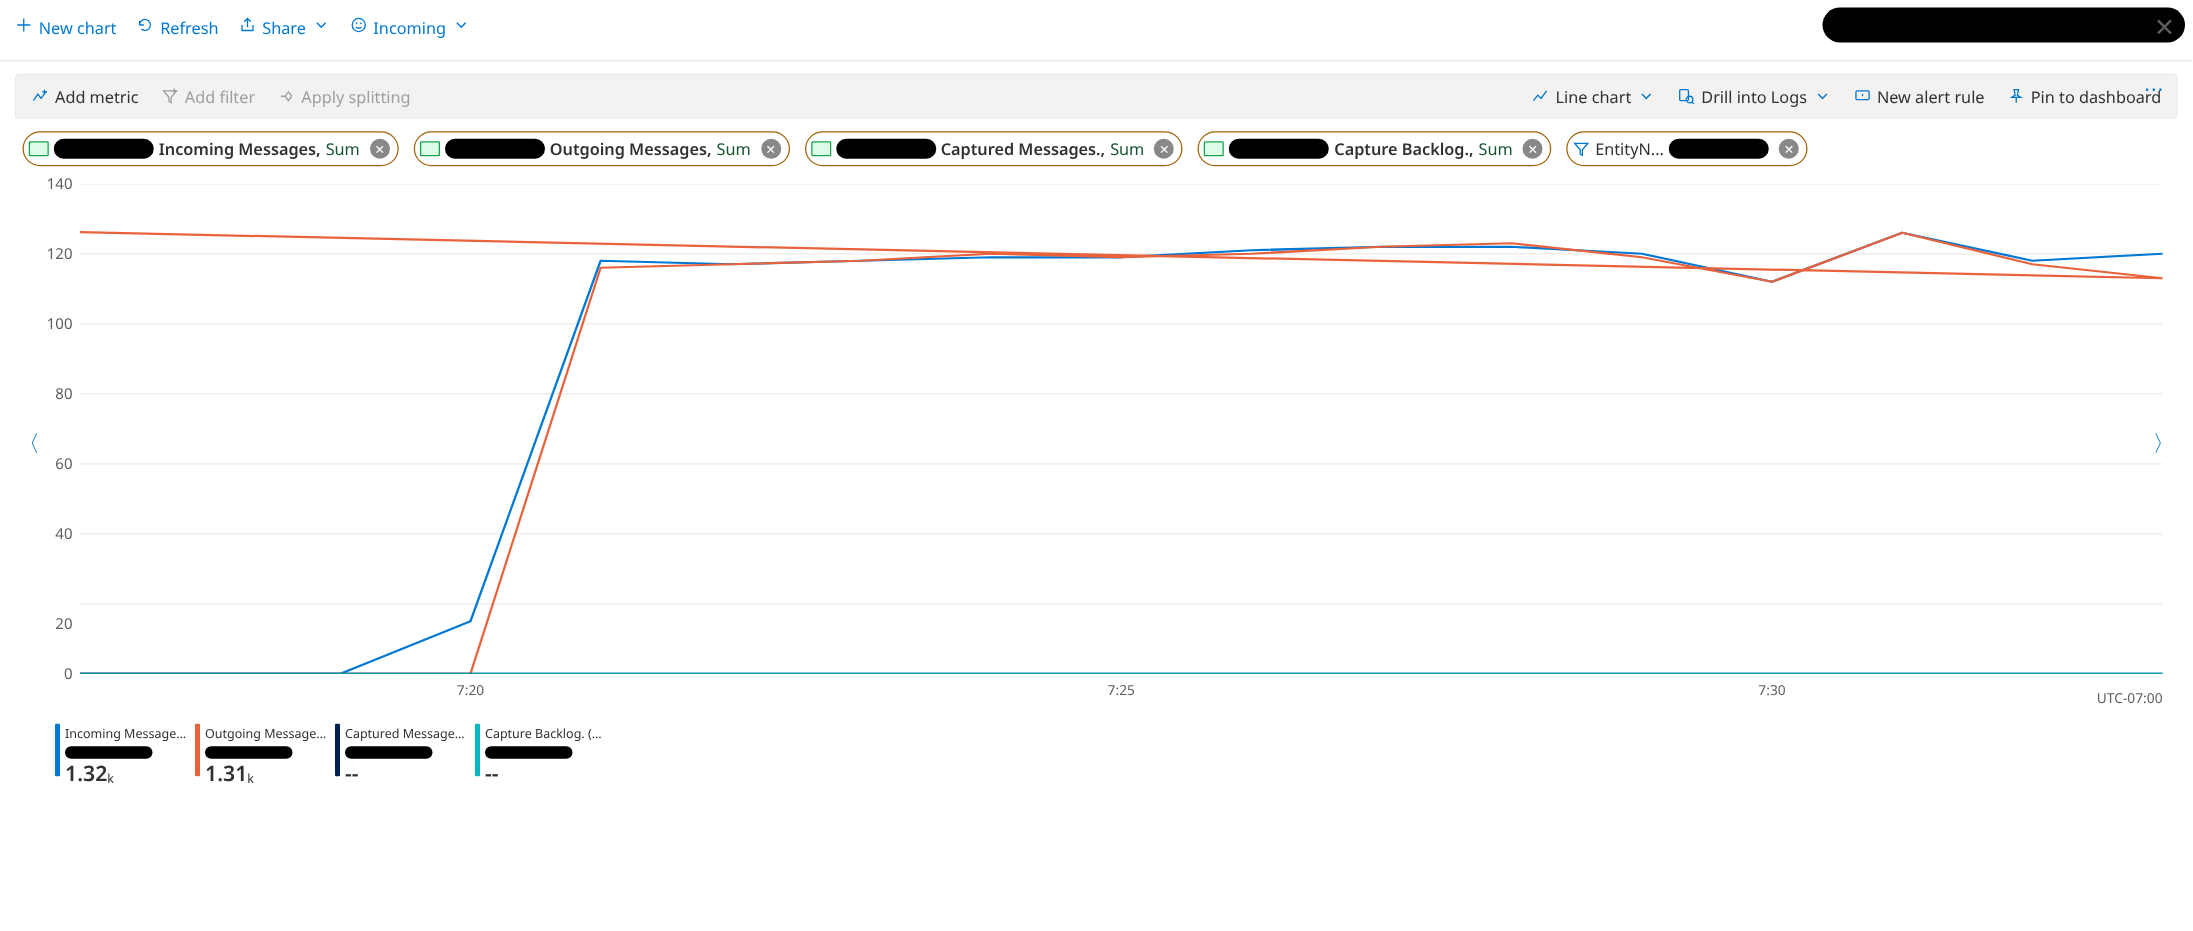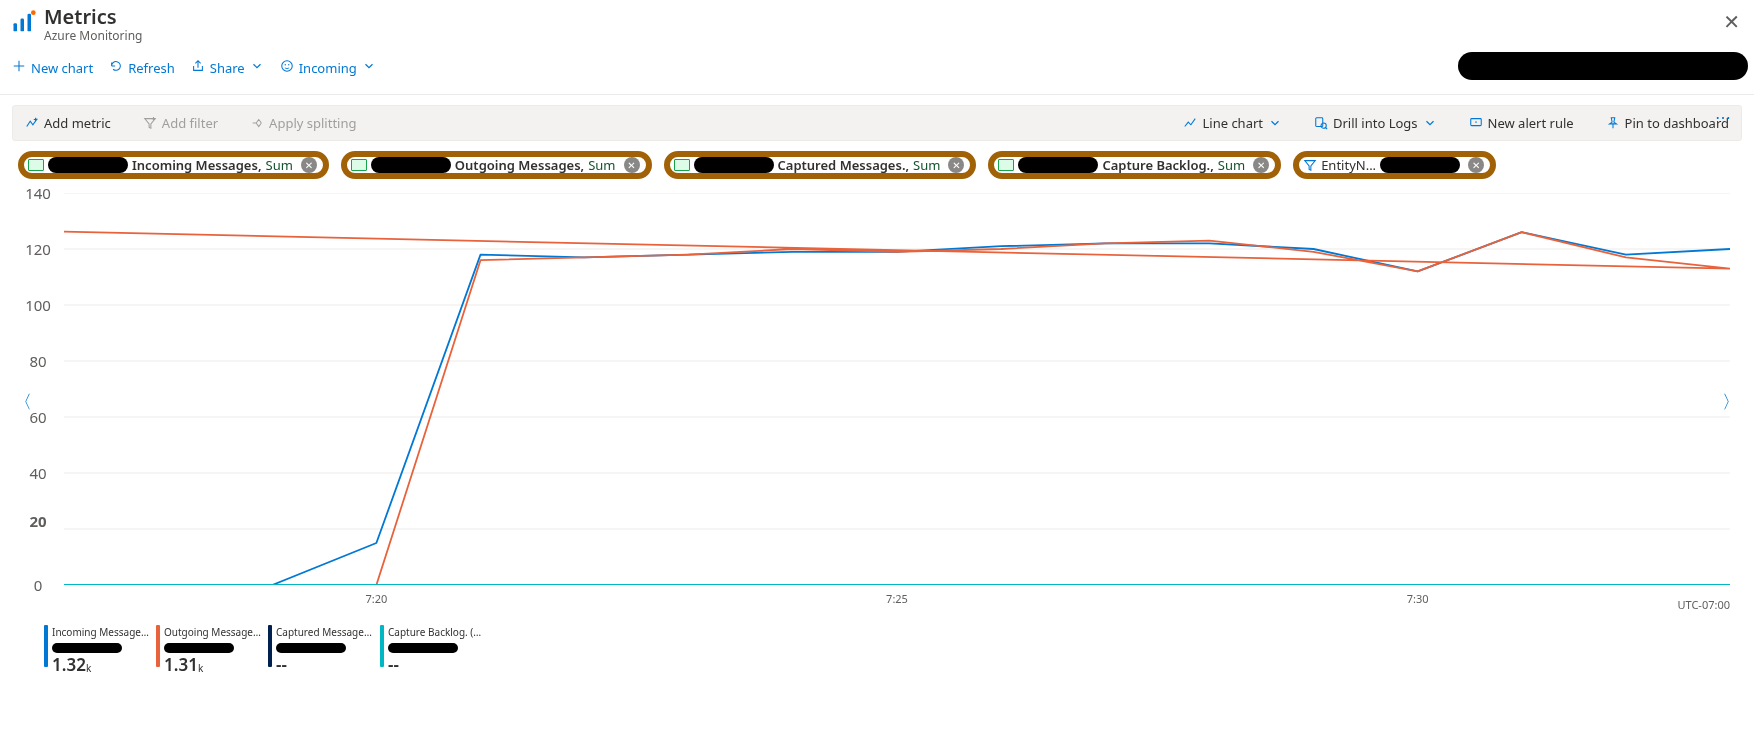--- a/index.html
+++ b/index.html
@@ -10,65 +10,53 @@
   .hdr-txt{margin-left:6px}
   .hdr-title{font-size:20px;font-weight:600;line-height:22px}
   .hdr-sub{font-size:12px;color:#605e5c;margin-top:-1px}
   .close-x{position:absolute;right:14px;top:12px;font-size:20px;line-height:1;color:#605e5c;cursor:pointer}
   .toolbar{display:flex;align-items:center;gap:4px;padding:6px 6px 10px 6px;border-bottom:1px solid #edebe9}
   .tbtn{display:inline-flex;align-items:flex-start;gap:5px;padding:4px 6px;color:#0078d4;font-size:13px;cursor:pointer;border-radius:2px}
   .tbtn .ic{width:14px;height:14px}
   .rt{margin-left:auto}
   .redact{display:inline-block;height:18px;border-radius:9px;background:#000;min-width:70px}
   .redact.w290{width:290px;height:28px;border-radius:14px}
-  .chartbar{background:#f3f2f1;border:1px solid #edebe9;margin:10px 12px 0 12px;display:flex;align-items:center;padding:6px 8px;gap:24px;border-radius:3px}
+  .chartbar{background:#f3f2f1;border:1px solid #edebe9;margin:10px 12px 0 12px;display:flex;align-items:center;padding:6px 8px;gap:10px;border-radius:3px}
   .cbtn{display:inline-flex;align-items:center;gap:5px;font-size:13px;color:#323130;cursor:pointer;padding:2px 4px;border-radius:2px}
   .cbtn.muted{color:#a19f9d}
   .cbtn .ic{width:14px;height:14px;color:#0078d4}
   .pillrow{display:flex;flex-wrap:wrap;gap:12px;padding:10px 18px 0 18px}
-  .pill{display:inline-flex;align-items:center;height:28px;border:6px solid #a16207;border-radius:14px;background:#fff;padding:0 6px 0 4px;gap:4px;font-size:13px}
+  .pill{display:inline-flex;align-items:center;height:28px;border:1px solid #a16207;border-radius:14px;background:#fff;padding:0 6px 0 4px;gap:4px;font-size:13px}
   .pill .resico{width:16px;height:12px;border:1px solid #16a34a;background:#dcfce7;border-radius:1px;position:relative;top:0}
   .pill .filtico{color:#0078d4}
   .pill .lab{font-weight:600}
   .pill .agg{color:#14532d;font-weight:400}
   .pill .cls{width:16px;height:16px;border-radius:50%;background:#8a8886;color:#fff;display:inline-flex;align-items:center;justify-content:center;font-size:10px;line-height:1;margin-left:4px;cursor:pointer}
   .chartwrap{position:relative;margin:2px 12px 0 12px;height:440px}
   .navarrow{position:absolute;top:50%;transform:translateY(-50%);color:#0078d4;font-size:18px;cursor:pointer;padding:10px}
   .navarrow.l{left:-8px}.navarrow.r{right:-8px}
   .plot{position:absolute;left:52px;right:12px;top:12px;bottom:36px}
   .plot svg{position:absolute;inset:0;width:100%;height:100%}
-  .ytick{position:absolute;left:-46px;width:40px;text-align:center;font-size:15px;color:#605e5c;transform:translateY(-50%)}
+  .ytick{position:absolute;left:-46px;width:40px;text-align:right;font-size:12px;color:#605e5c;transform:translateY(-50%)}
   .xtick{position:absolute;font-size:11px;color:#605e5c;transform:translateX(-50%);top:100%;margin-top:6px}
   .tz{position:absolute;right:0;top:100%;margin-top:12px;font-size:11px;color:#605e5c}
   .legend{display:flex;gap:6px;padding:4px 18px 0 44px}
   .leg{display:flex;flex-direction:column;padding-left:8px;width:106px}
   .leg .bar{position:absolute;width:4px;height:42px;margin-left:-8px;border-radius:1px}
   .leg{position:relative}
   .leg .t{font-size:10px;color:#323130;white-space:nowrap;overflow:hidden;text-overflow:ellipsis}
   .leg .r2{height:14px}
   .leg .v{font-size:17px;font-weight:600}
   .leg .v sub{font-size:10px;font-weight:400;vertical-align:baseline;position:relative;bottom:-1px}
   .ell{position:absolute;right:10px;top:0;font-size:16px;color:#0078d4}
 </style>
 </head>
 <body>
 <div class="page">
 
-<div class="hdr">
-  <svg class="hdr-icon" viewBox="0 0 24 24" fill="currentColor">
-        <rect x="3" y="13" width="3" height="7" rx="1"></rect>
-        <rect x="9" y="9" width="3" height="11" rx="1"></rect>
-        <rect x="15" y="5" width="3" height="15" rx="1"></rect>
-        <circle cx="20" cy="4" r="2" fill="#ff6a00"></circle>
-      </svg>
-  <div class="hdr-txt">
-    <div class="hdr-title">Metrics</div>
-    <div class="hdr-sub">Azure Monitoring</div>
-  </div>
-</div>
 <div class="close-x">✕</div>
 
 <div class="toolbar">
   <div class="tbtn">
     <svg class="ic" viewBox="0 0 16 16">
           <path stroke="#0078d4" stroke-width="1.2" d="M8 2v12M2 8h12"></path>
         </svg>
     <span>New chart</span>
   </div>
   <div class="tbtn">
@@ -210,21 +198,21 @@
           <line x1="0" x2="1666" y1="168" y2="168" stroke="#edebe9" stroke-width="1"></line>
           <line x1="0" x2="1666" y1="112" y2="112" stroke="#edebe9" stroke-width="1"></line>
           <line x1="0" x2="1666" y1="56" y2="56" stroke="#edebe9" stroke-width="1"></line>
           <line x1="0" x2="1666" y1="0" y2="0" stroke="#edebe9" stroke-width="1"></line>
           <path d="M0 392L104.125 392L208.25 392L312.375 350L416.5 61.60000000000002L520.625 64.39999999999998L624.75 61.60000000000002L728.875 58.80000000000001L833 58.80000000000001L937.125 53.19999999999999L1041.25 50.39999999999998L1145.375 50.39999999999998L1249.5 56L1353.625 78.39999999999998L1457.75 39.19999999999999L1561.875 61.60000000000002L1666 56" fill="none" stroke="#0078d4" stroke-width="1.8" stroke-linejoin="round" stroke-linecap="round" vector-effect="non-scaling-stroke"></path>
           <path d="M0 392L104.125 392L208.25 392L312.375 392L416.5 67.19999999999999L520.625 64.39999999999998L624.75 61.60000000000002L728.875 56L833 58.80000000000001L937.125 56L1041.25 50.39999999999998L1145.375 47.60000000000002L1249.5 58.80000000000001L1353.625 78.39999999999998L1457.75 39.19999999999999L1561.875 64.39999999999998L1666 75.59999999999997L-104.125 36.39999999999998" fill="none" stroke="#e8623c" stroke-width="1.8" stroke-linejoin="round" stroke-linecap="round" vector-effect="non-scaling-stroke"></path>
           <path d="M0 392L104.125 392L208.25 392L312.375 392L416.5 392L520.625 392L624.75 392L728.875 392L833 392L937.125 392L1041.25 392L1145.375 392L1249.5 392L1353.625 392L1457.75 392L1561.875 392L1666 392" fill="none" stroke="#002050" stroke-width="1.8" stroke-linejoin="round" stroke-linecap="round" vector-effect="non-scaling-stroke"></path>
           <path d="M0 392L104.125 392L208.25 392L312.375 392L416.5 392L520.625 392L624.75 392L728.875 392L833 392L937.125 392L1041.25 392L1145.375 392L1249.5 392L1353.625 392L1457.75 392L1561.875 392L1666 392" fill="none" stroke="#00b7c3" stroke-width="1.8" stroke-linejoin="round" stroke-linecap="round" vector-effect="non-scaling-stroke"></path>
         </svg>
         <div class="ytick" style="top: 392px;">0</div>
-        <div class="ytick" style="top: 328px; font-weight: bold;">20</div>
+        <div class="ytick" style="top: 352px;">20</div>
         <div class="ytick" style="top: 280px;">40</div>
         <div class="ytick" style="top: 224px;">60</div>
         <div class="ytick" style="top: 168px;">80</div>
         <div class="ytick" style="top: 112px;">100</div>
         <div class="ytick" style="top: 56px;">120</div>
         <div class="ytick" style="top: 0px;">140</div>
         <div class="xtick" style="left: 312.375px; text-align: center;">7:20</div>
         <div class="xtick" style="left: 833px;">7:25</div>
         <div class="xtick" style="left: 1353.62px;">7:30</div>
         <div class="tz">UTC-07:00</div>

